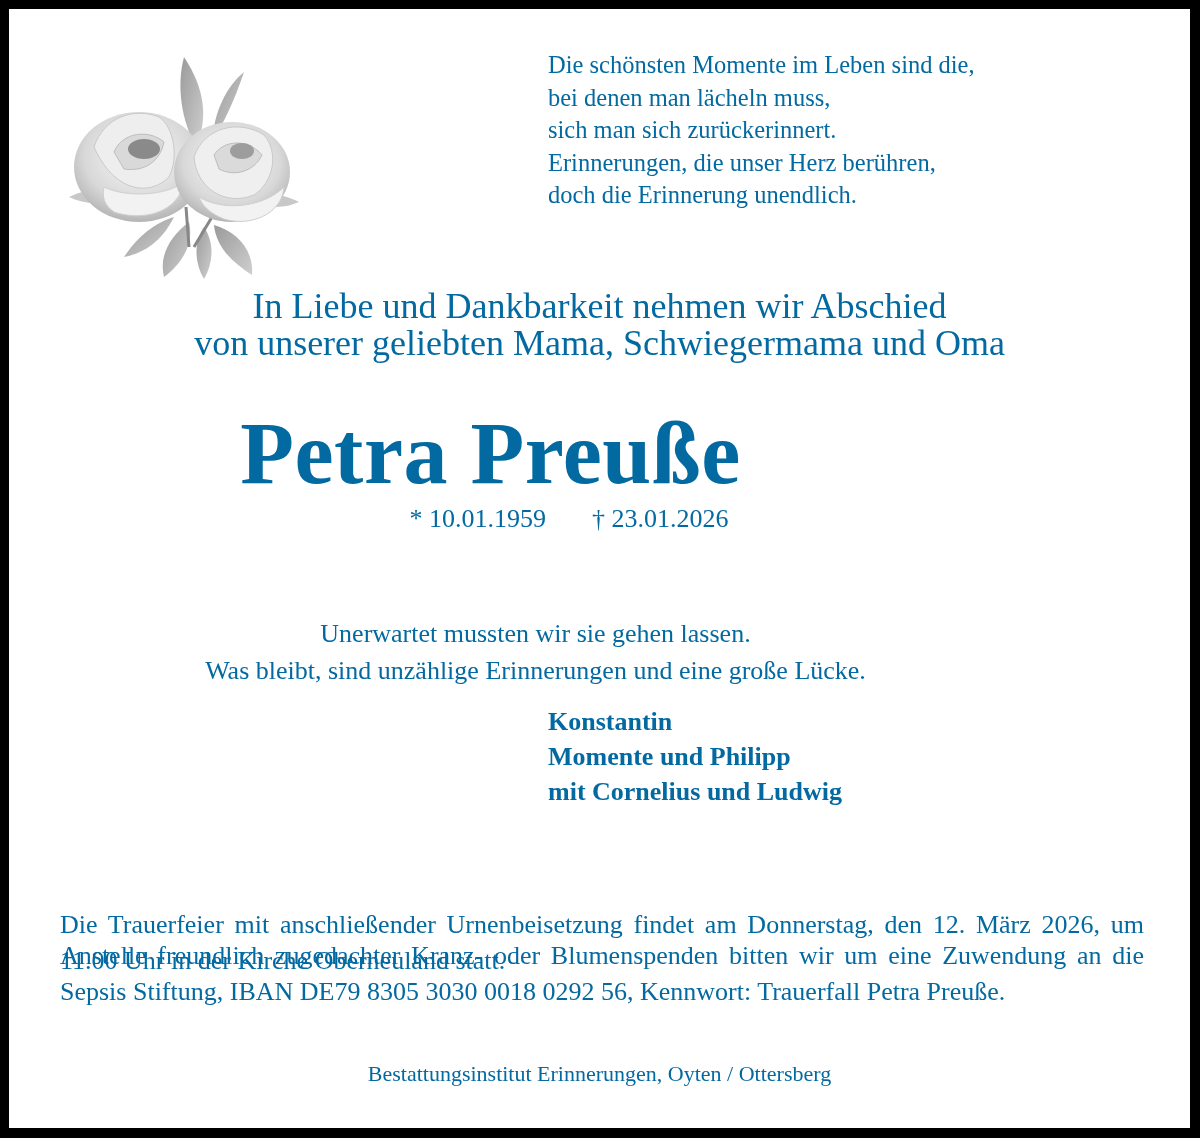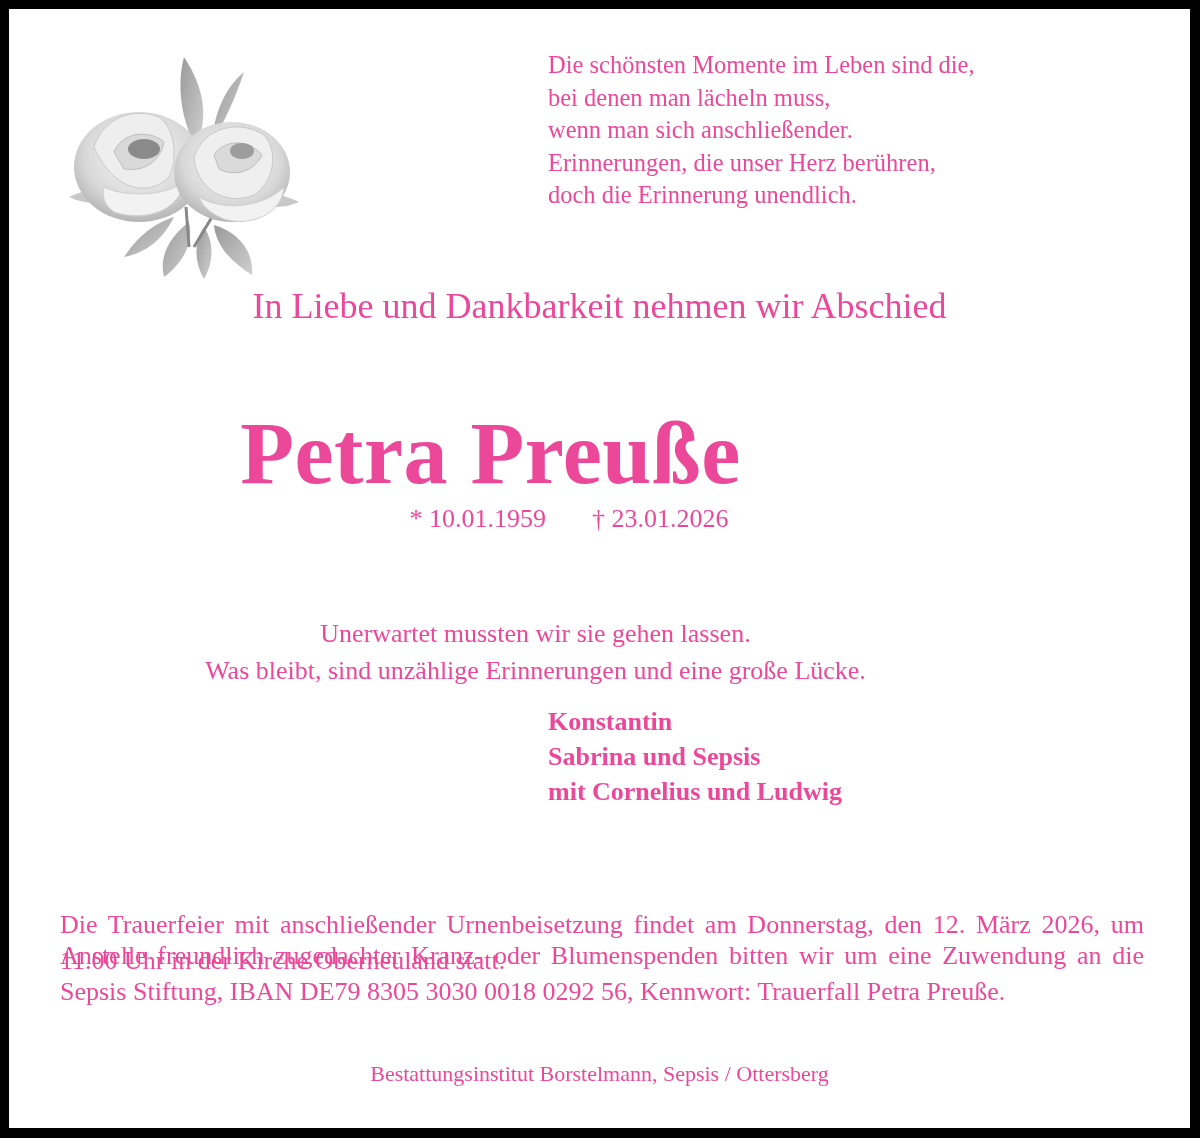--- a/index.html
+++ b/index.html
@@ -1,19 +1,19 @@
 <!DOCTYPE html>
 <html><head>
 <meta charset="utf-8">
 <style>
   html, body { margin: 0; padding: 0; background: #000; }
   body { width: 1200px; height: 1138px; position: relative; overflow: hidden; }
   .page {
     position: absolute; left: 9px; top: 9px; width: 1181px; height: 1119px;
-    background: #fff; color: #ec4899;
+    background: #fff; color: #0369a1;
     font-family: "Liberation Serif", "DejaVu Serif", serif;
   }
   .flower { position: absolute; left: 55px; top: 38px; width: 240px; height: 235px; }
   .poem { position: absolute; left: 539px; top: 40px; font-size: 24.5px; line-height: 32.5px; white-space: nowrap; }
   .poem div { display: block; }
   .intro { position: absolute; left: 0; width: 1181px; top: 279px; text-align: center; font-size: 36px; line-height: 37px; }
   .name { position: absolute; left: 0; width: 963px; top: 395px; text-align: center; font-size: 88px; font-weight: bold; line-height: 100px; letter-spacing: 0.5px; }
   .dates { position: absolute; left: 0; width: 1120px; top: 494px; text-align: center; font-size: 26px; line-height: 32px; word-spacing: 0; }
   .dates .gap { display: inline-block; width: 46px; }
   .quote { position: absolute; left: 0; width: 1053px; top: 606px; text-align: center; font-size: 26px; line-height: 37px; }
@@ -62,48 +62,49 @@
     <ellipse cx="168" cy="125" rx="58" ry="50" fill="url(#pet)"></ellipse>
     <path d="M130 110 C140 80 175 72 200 88 C215 105 210 135 190 148 C160 160 132 140 130 110Z" fill="#efefef" stroke="#c9c9c9"></path>
     <path d="M150 108 C160 92 185 92 198 108 C190 125 170 130 155 122Z" fill="#dadada" stroke="#bdbdbd"></path>
     <ellipse cx="178" cy="104" rx="12" ry="8" fill="#9d9d9d"></ellipse>
     <path d="M135 150 C160 165 200 160 220 140 C218 168 185 180 160 172 C145 166 138 158 135 150Z" fill="#f2f2f2" stroke="#cfcfcf"></path>
   </svg>
 
   <div class="poem">
     <div>Die schönsten Momente im Leben sind die,</div>
     <div>bei denen man lächeln muss,</div>
-    <div>wenn man sich anschließender.</div>
+    <div>sich man sich zurückerinnert.</div>
     <div>Erinnerungen, die unser Herz berühren,</div>
     <div>doch die Erinnerung unendlich.</div>
   </div>
 
   <div class="intro">
     <div>In Liebe und Dankbarkeit nehmen wir Abschied</div>
+    <div>von unserer geliebten Mama, Schwiegermama und Oma</div>
   </div>
 
   <div class="name">Petra Preuße</div>
 
   <div class="dates">
     <span>* 10.01.1959</span><span class="gap"></span><span>† 23.01.2026</span>
   </div>
 
   <div class="quote">
     <div>Unerwartet mussten wir sie gehen lassen.</div>
     <div>Was bleibt, sind unzählige Erinnerungen und eine große Lücke.</div>
   </div>
 
   <div class="family">
     <div>Konstantin</div>
-    <div>Sabrina und Sepsis</div>
+    <div>Momente und Philipp</div>
     <div>mit Cornelius und Ludwig</div>
   </div>
 
   <div class="info info1">
     <div class="last">Die Trauerfeier mit anschließender Urnenbeisetzung findet am Donnerstag, den 12. März 2026, um 11.00 Uhr in der Kirche Oberneuland statt.</div>
   </div>
 
   <div class="info info2">
     <div class="last">Anstelle freundlich zugedachter Kranz- oder Blumenspenden bitten wir um eine Zuwendung an die Sepsis Stiftung, IBAN DE79 8305 3030 0018 0292 56, Kennwort: Trauerfall Petra Preuße.</div>
   </div>
 
-  <div class="funeral">Bestattungsinstitut Borstelmann, Sepsis / Ottersberg</div>
+  <div class="funeral">Bestattungsinstitut Erinnerungen, Oyten / Ottersberg</div>
 </div>
 
 </body></html>

